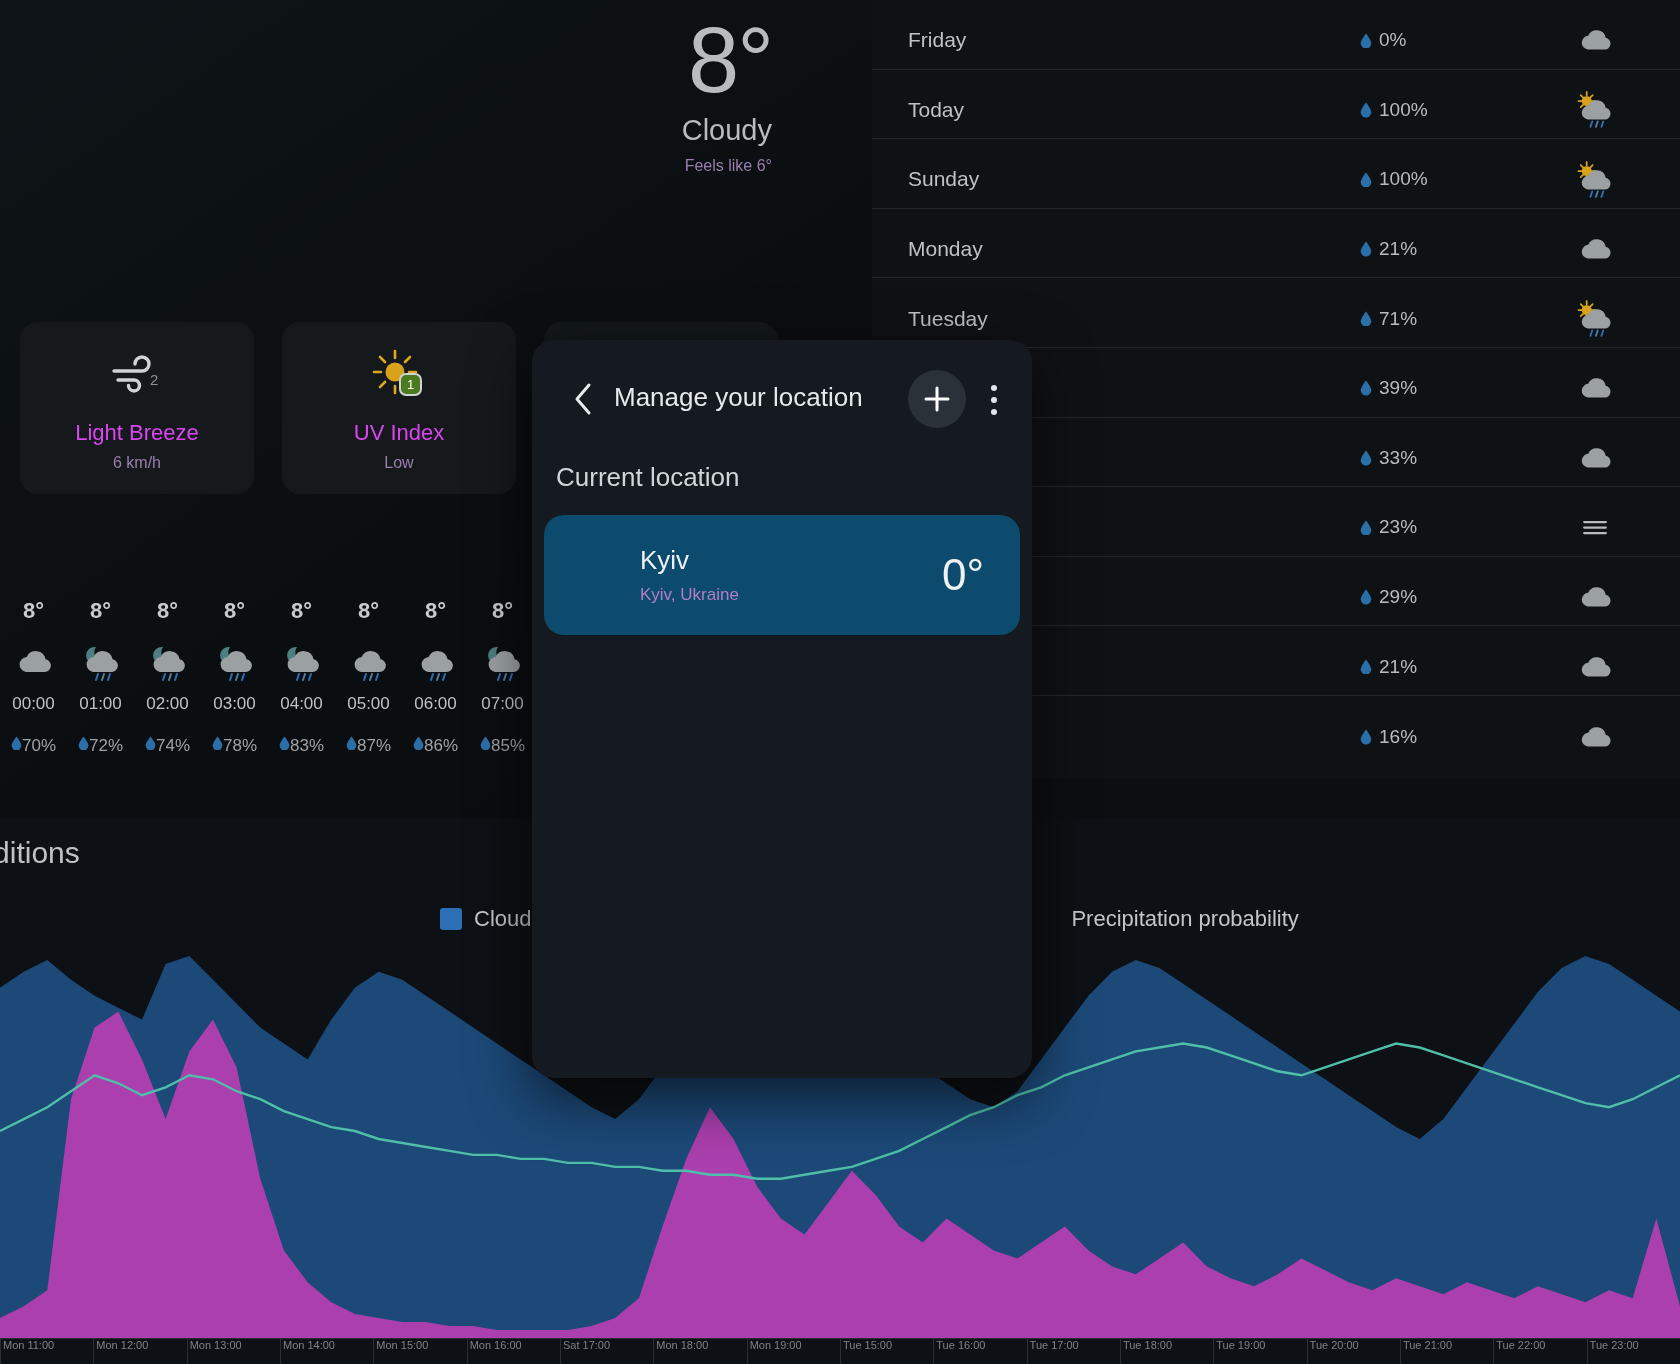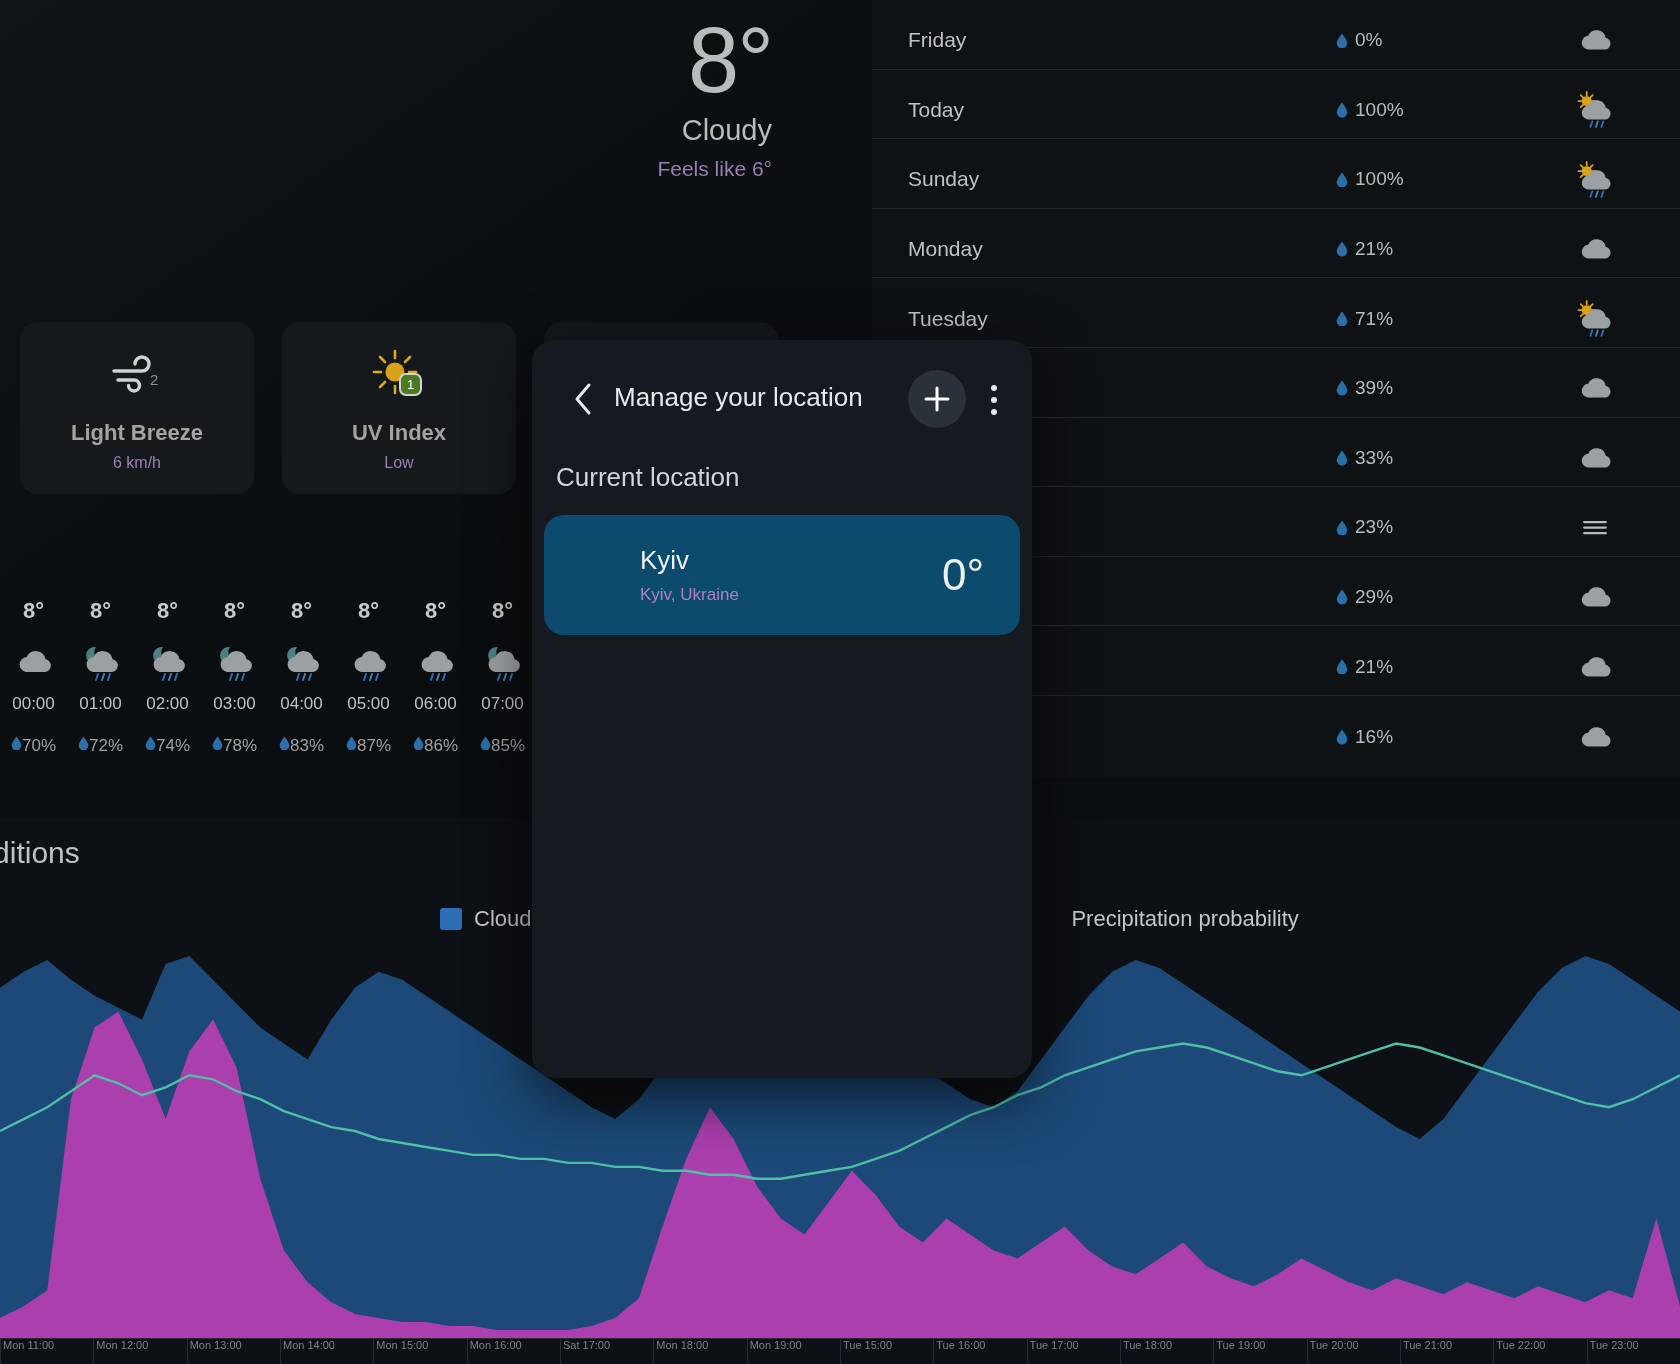--- a/index.html
+++ b/index.html
@@ -25,33 +25,33 @@
   }
   .current .temp {
     font-size: 92px; font-weight: 300; color: #b9bcbd;
     line-height: 1.0; letter-spacing: -2px;
   }
   .current .cond {
     font-size: 29px; color: #b9bcbd; font-weight: 400;
     margin-top: 8px;
   }
   .current .feels {
-    font-size: 21px; color: #9b7fb0; margin-top: 10px;
+    font-size: 16px; color: #9b7fb0; margin-top: 10px;
   }
 
   
   .cards { position: absolute; left: 20px; top: 322px; display: flex; gap: 28px; }
   .card {
     width: 234px; height: 172px; border-radius: 18px;
     background: #15191c;
     display: flex; flex-direction: column;
     align-items: center; justify-content: center;
   }
   .card .ic { height: 62px; display: flex; align-items: center; justify-content: center; }
-  .card .lbl { font-size: 22px; color: #a3a3a3; margin-top: 14px; font-weight: bold; }
+  .card .lbl { font-size: 22px; color: #d946ef; margin-top: 14px; }
   .card .sub { font-size: 16px; color: #9b7fb0; margin-top: 8px; }
 
   
   .hourly {
     position: absolute; left: 0; top: 520px;
     width: 530px; height: 280px;
     display: flex; padding-left: 0;
   }
   .hour {
     width: 67px; flex: none;
@@ -96,21 +96,20 @@
   .forecast {
     position: absolute; left: 872px; top: 0;
     width: 808px; height: 778px;
     background: #0f1215;
   }
   .frow {
     position: relative; height: 69.6px;
     display: flex; align-items: center;
     border-bottom: 1px solid #24282c;
     padding: 12px 0 0 36px;
-    gap: 24px;
   }
   .frow:last-child { border-bottom: none; }
   .fday { font-size: 21px; color: #bfc2c3; flex: 1; }
   .fpop { font-size: 19px; color: #b9bcbd; display: flex; align-items: center; gap: 7px; width: 150px; }
   .ficon { width: 170px; display: flex; justify-content: center; }
 
   
   .dlg {
     position: absolute; left: 532px; top: 340px;
     width: 500px; height: 738px;

